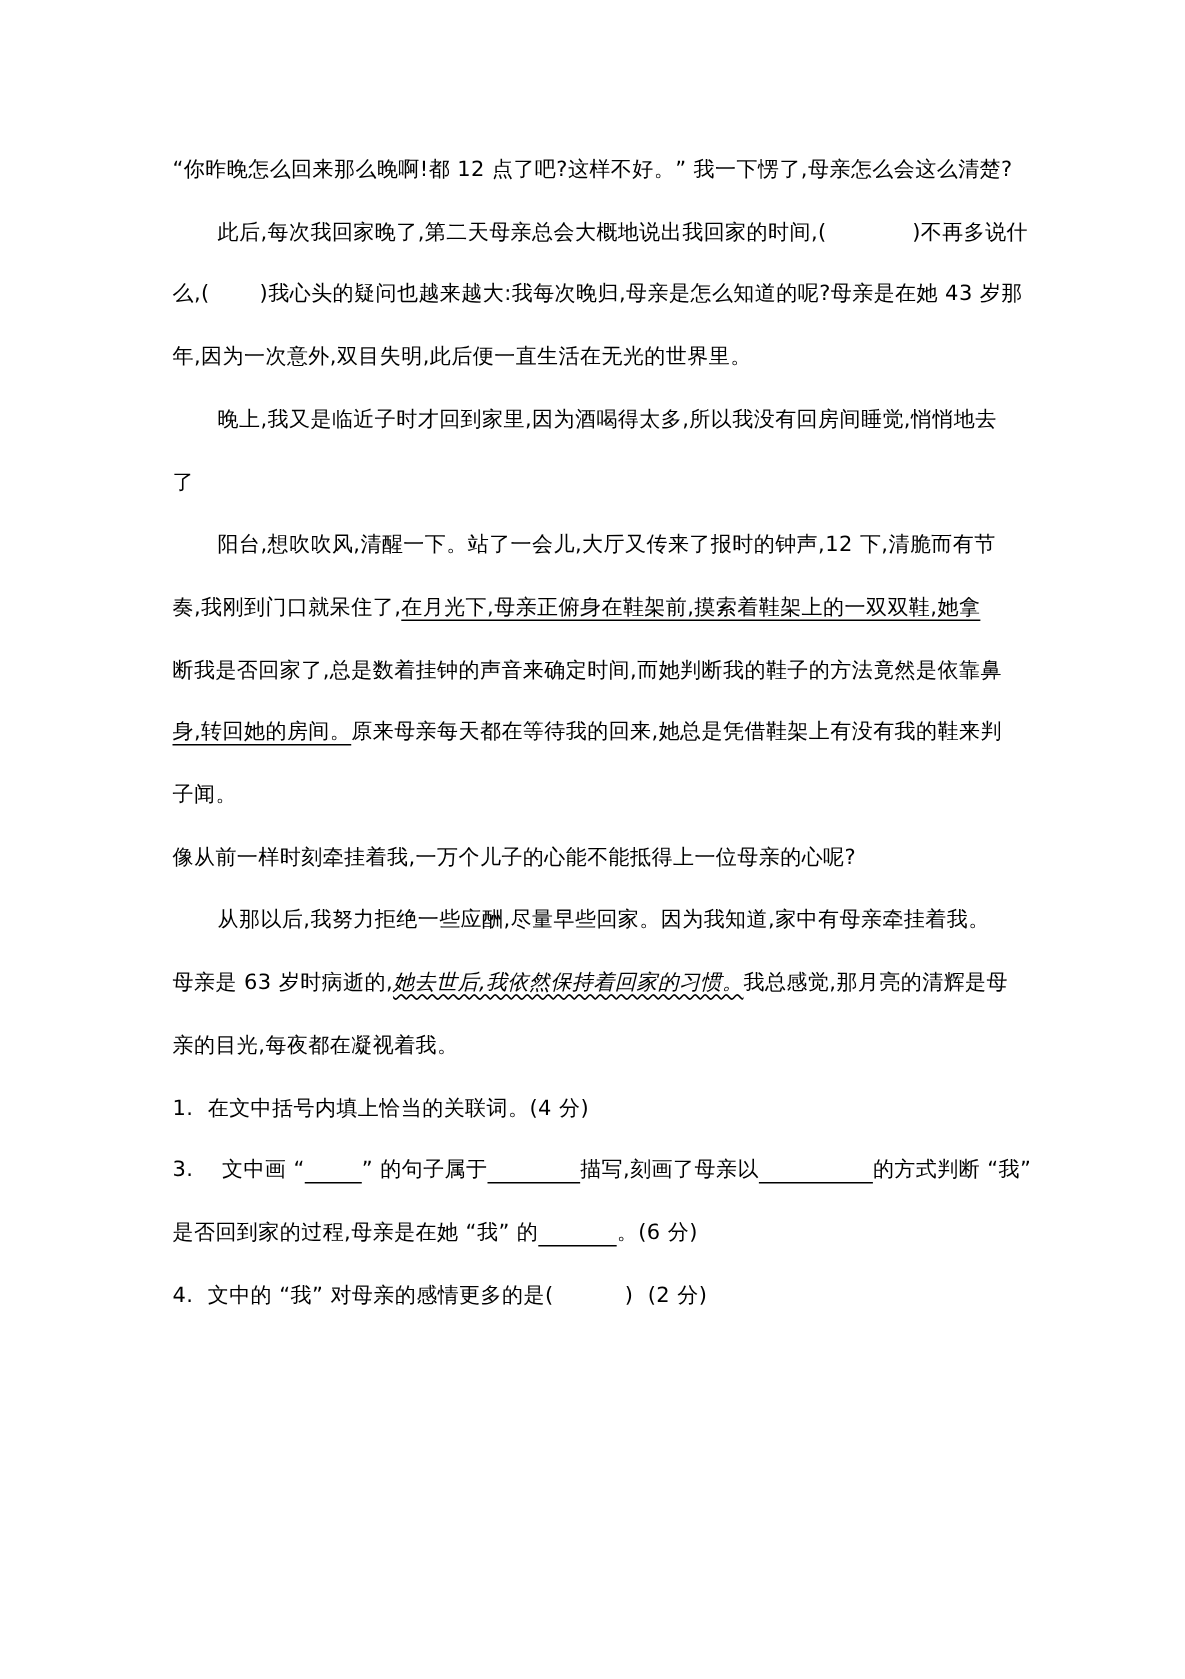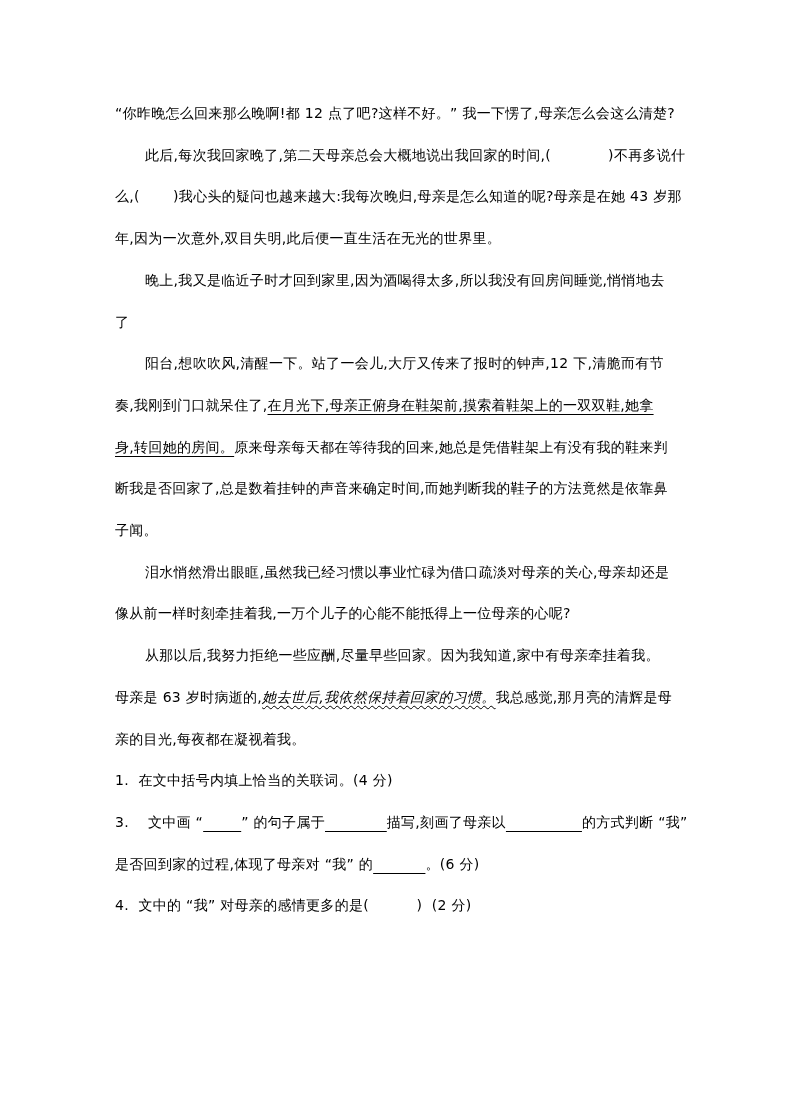--- a/index.html
+++ b/index.html
@@ -49,28 +49,27 @@
 <div class="page">
   <div>
       <div class="line"><span>“你昨晚怎么回来那么晚啊!都 12 点了吧?这样不好。” 我一下愣了,母亲怎么会这么清楚?</span></div>
       <div class="line ind"><span>此后,每次我回家晚了,第二天母亲总会大概地说出我回家的时间,(            )不再多说什</span></div>
       <div class="line"><span>么,(       )我心头的疑问也越来越大:我每次晚归,母亲是怎么知道的呢?母亲是在她 43 岁那</span></div>
       <div class="line"><span>年,因为一次意外,双目失明,此后便一直生活在无光的世界里。</span></div>
       <div class="line ind"><span>晚上,我又是临近子时才回到家里,因为酒喝得太多,所以我没有回房间睡觉,悄悄地去</span></div>
       <div class="line"><span>了</span></div>
       <div class="line ind"><span>阳台,想吹吹风,清醒一下。站了一会儿,大厅又传来了报时的钟声,12 下,清脆而有节</span></div>
       <div class="line"><span>奏,我刚到门口就呆住了,</span><span class="u">在月光下,母亲正俯身在鞋架前,摸索着鞋架上的一双双鞋,她拿</span></div>
+      <div class="line"><span>断我是否回家了,总是数着挂钟的声音来确定时间,而她判断我的鞋子的方法竟然是依靠鼻</span></div>
       <div class="line"><span class="u">身,转回她的房间。</span><span>原来母亲每天都在等待我的回来,她总是凭借鞋架上有没有我的鞋来判</span></div>
-      <div class="line"><span>断我是否回家了,总是数着挂钟的声音来确定时间,而她判断我的鞋子的方法竟然是依靠鼻</span></div>
       <div class="line"><span>子闻。</span></div>
-      <div class="line ind"><span>泪水悄然滑出眼眶,虽然我已经习惯以事业忙碌为借口疏淡对母亲的关心,母亲却还是</span></div>
       <div class="line"><span>像从前一样时刻牵挂着我,一万个儿子的心能不能抵得上一位母亲的心呢?</span></div>
       <div class="line ind"><span>从那以后,我努力拒绝一些应酬,尽量早些回家。因为我知道,家中有母亲牵挂着我。</span></div>
       <div class="line"><span>母亲是 63 岁时病逝的,</span><span class="w">她去世后,我依然保持着回家的习惯。</span><span>我总感觉,那月亮的清辉是母</span></div>
       <div class="line"><span>亲的目光,每夜都在凝视着我。</span></div>
     </div>
   <div>
       <div class="line"><span>1.  在文中括号内填上恰当的关联词。(4 分)</span></div>
       <div class="line"><span>3.    文中画 “</span><span class="u">        </span><span>” 的句子属于</span><span class="u">             </span><span>描写,刻画了母亲以</span><span class="u">                </span><span>的方式判断 “我”</span></div>
-      <div class="line"><span>是否回到家的过程,体现了母亲对 “我” 的</span><span class="u">           </span><span>。(6 分)</span></div>
+      <div class="line"><span>是否回到家的过程,母亲是在她 “我” 的</span><span class="u">           </span><span>。(6 分)</span></div>
       <div class="line"><span>4.  文中的 “我” 对母亲的感情更多的是(          )  (2 分)</span></div>
     </div>
 </div>
 
 </body></html>

